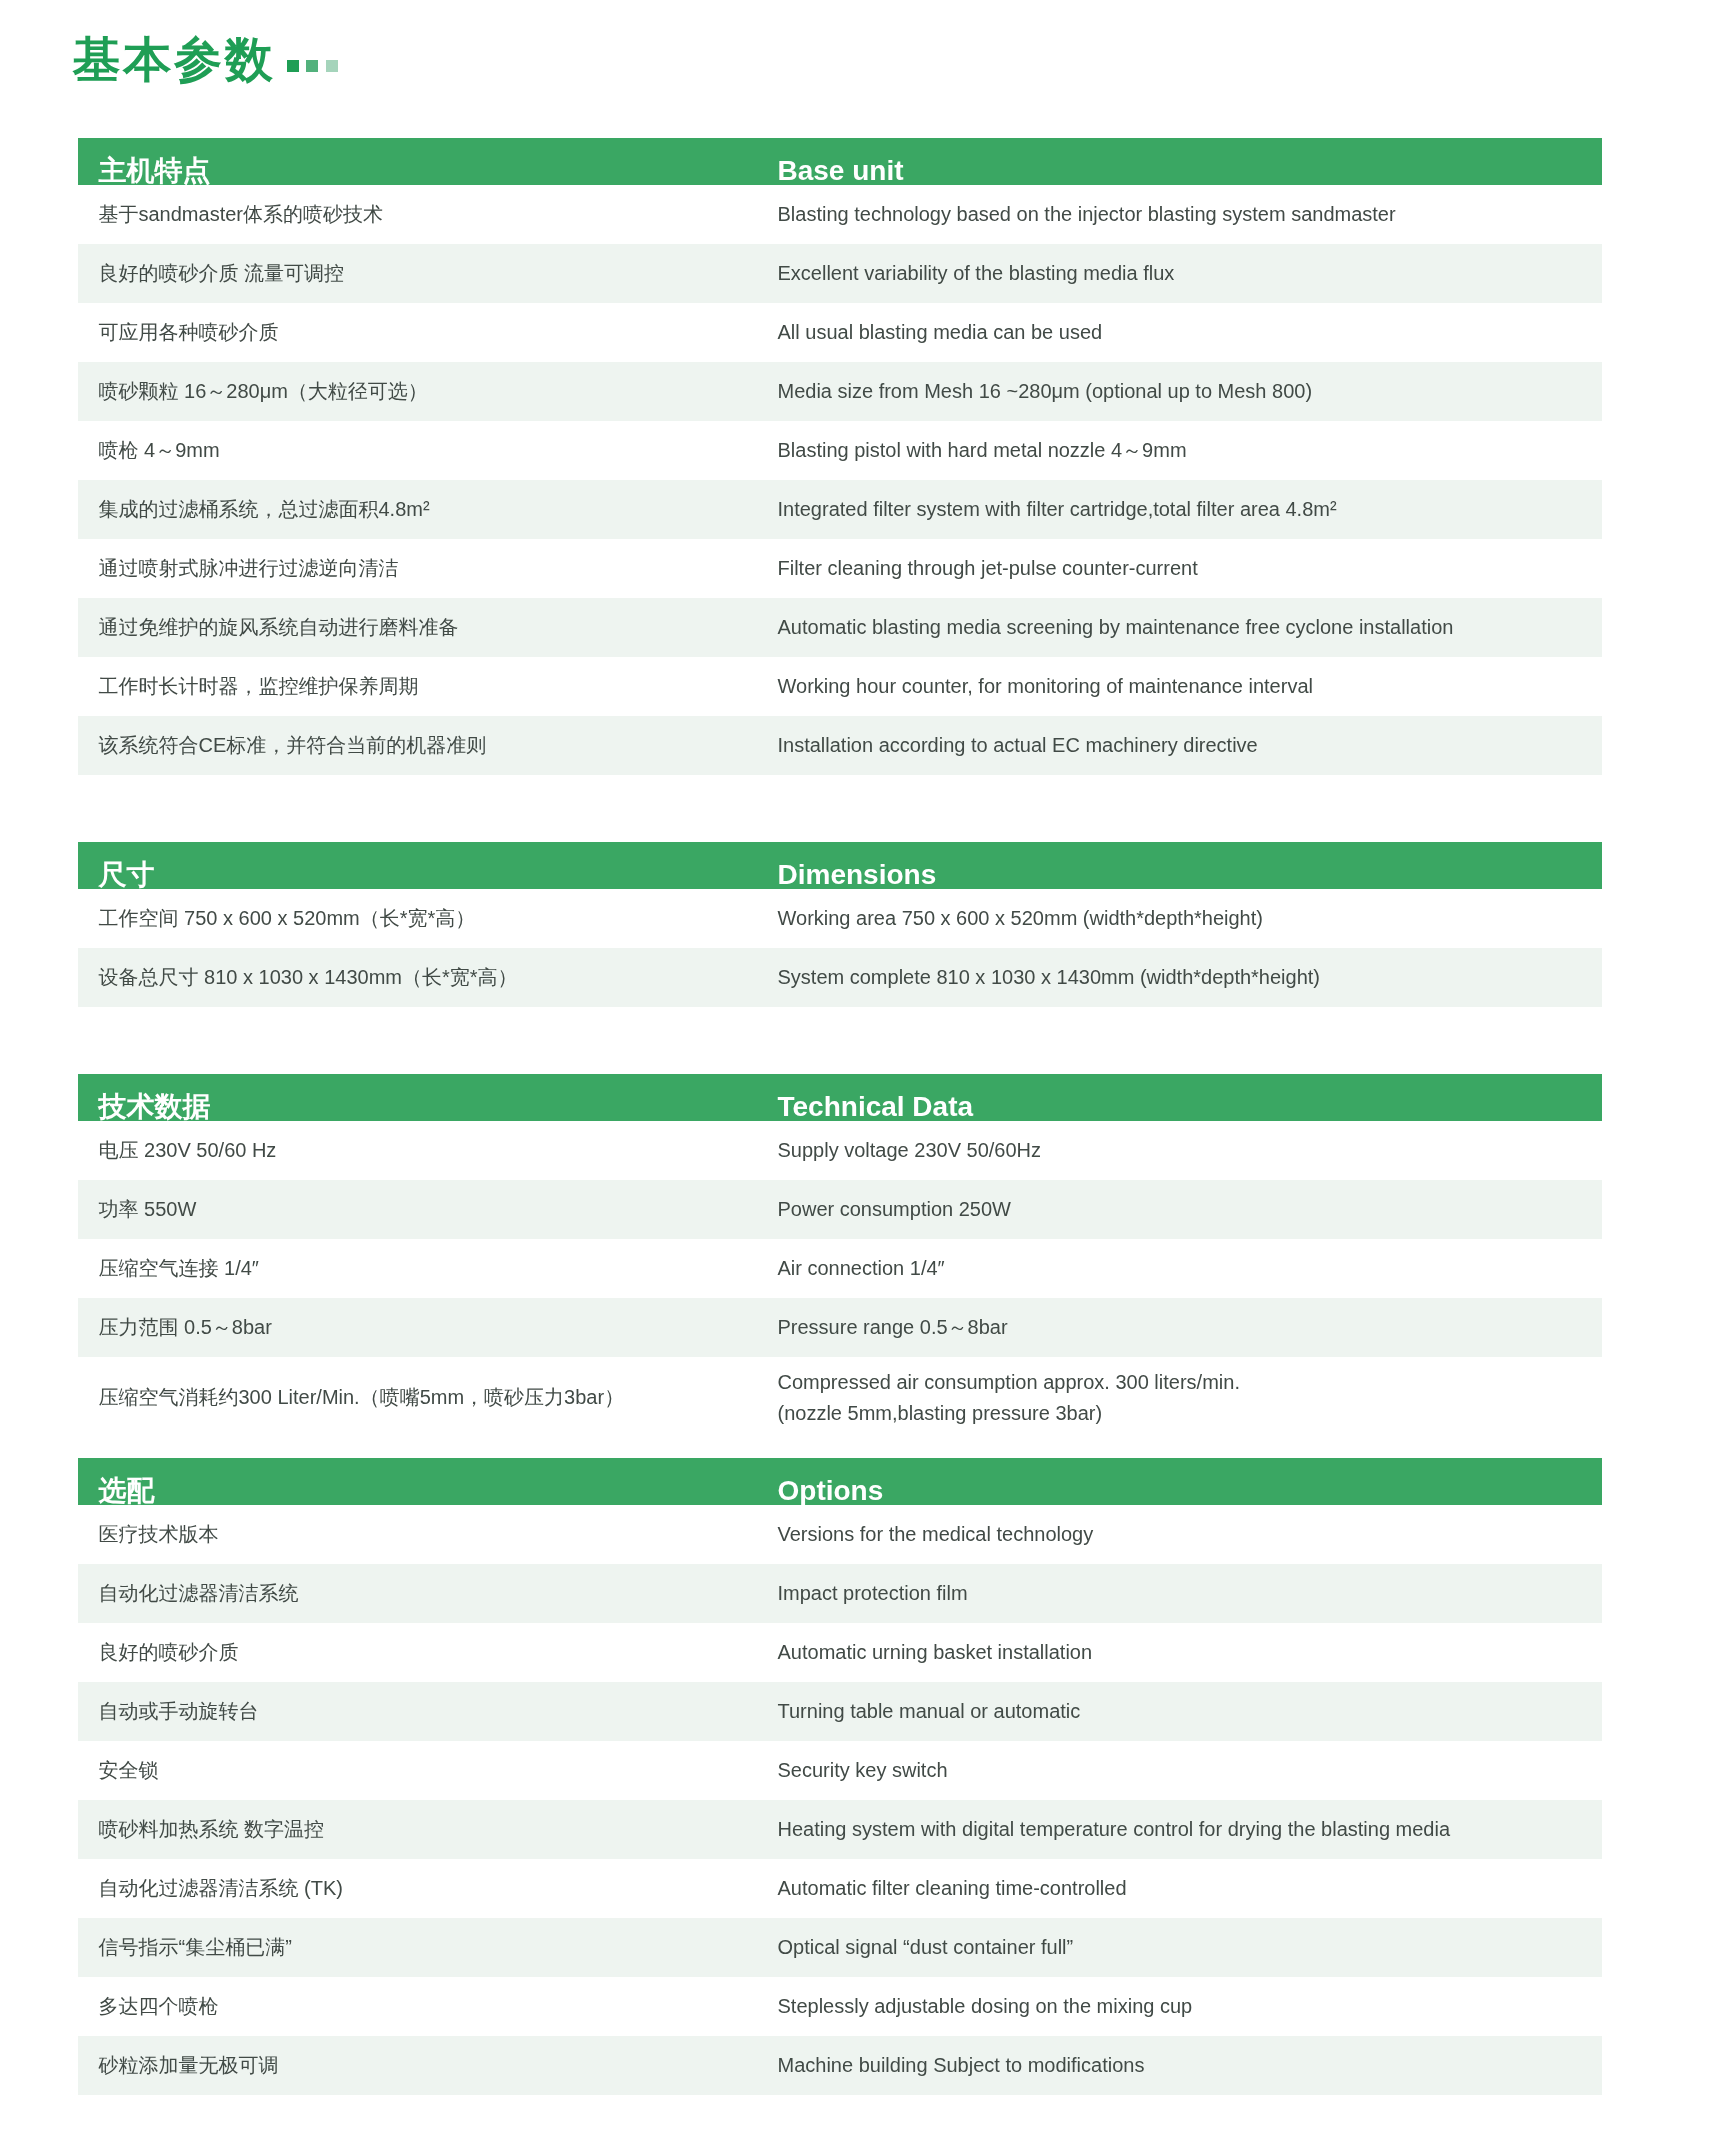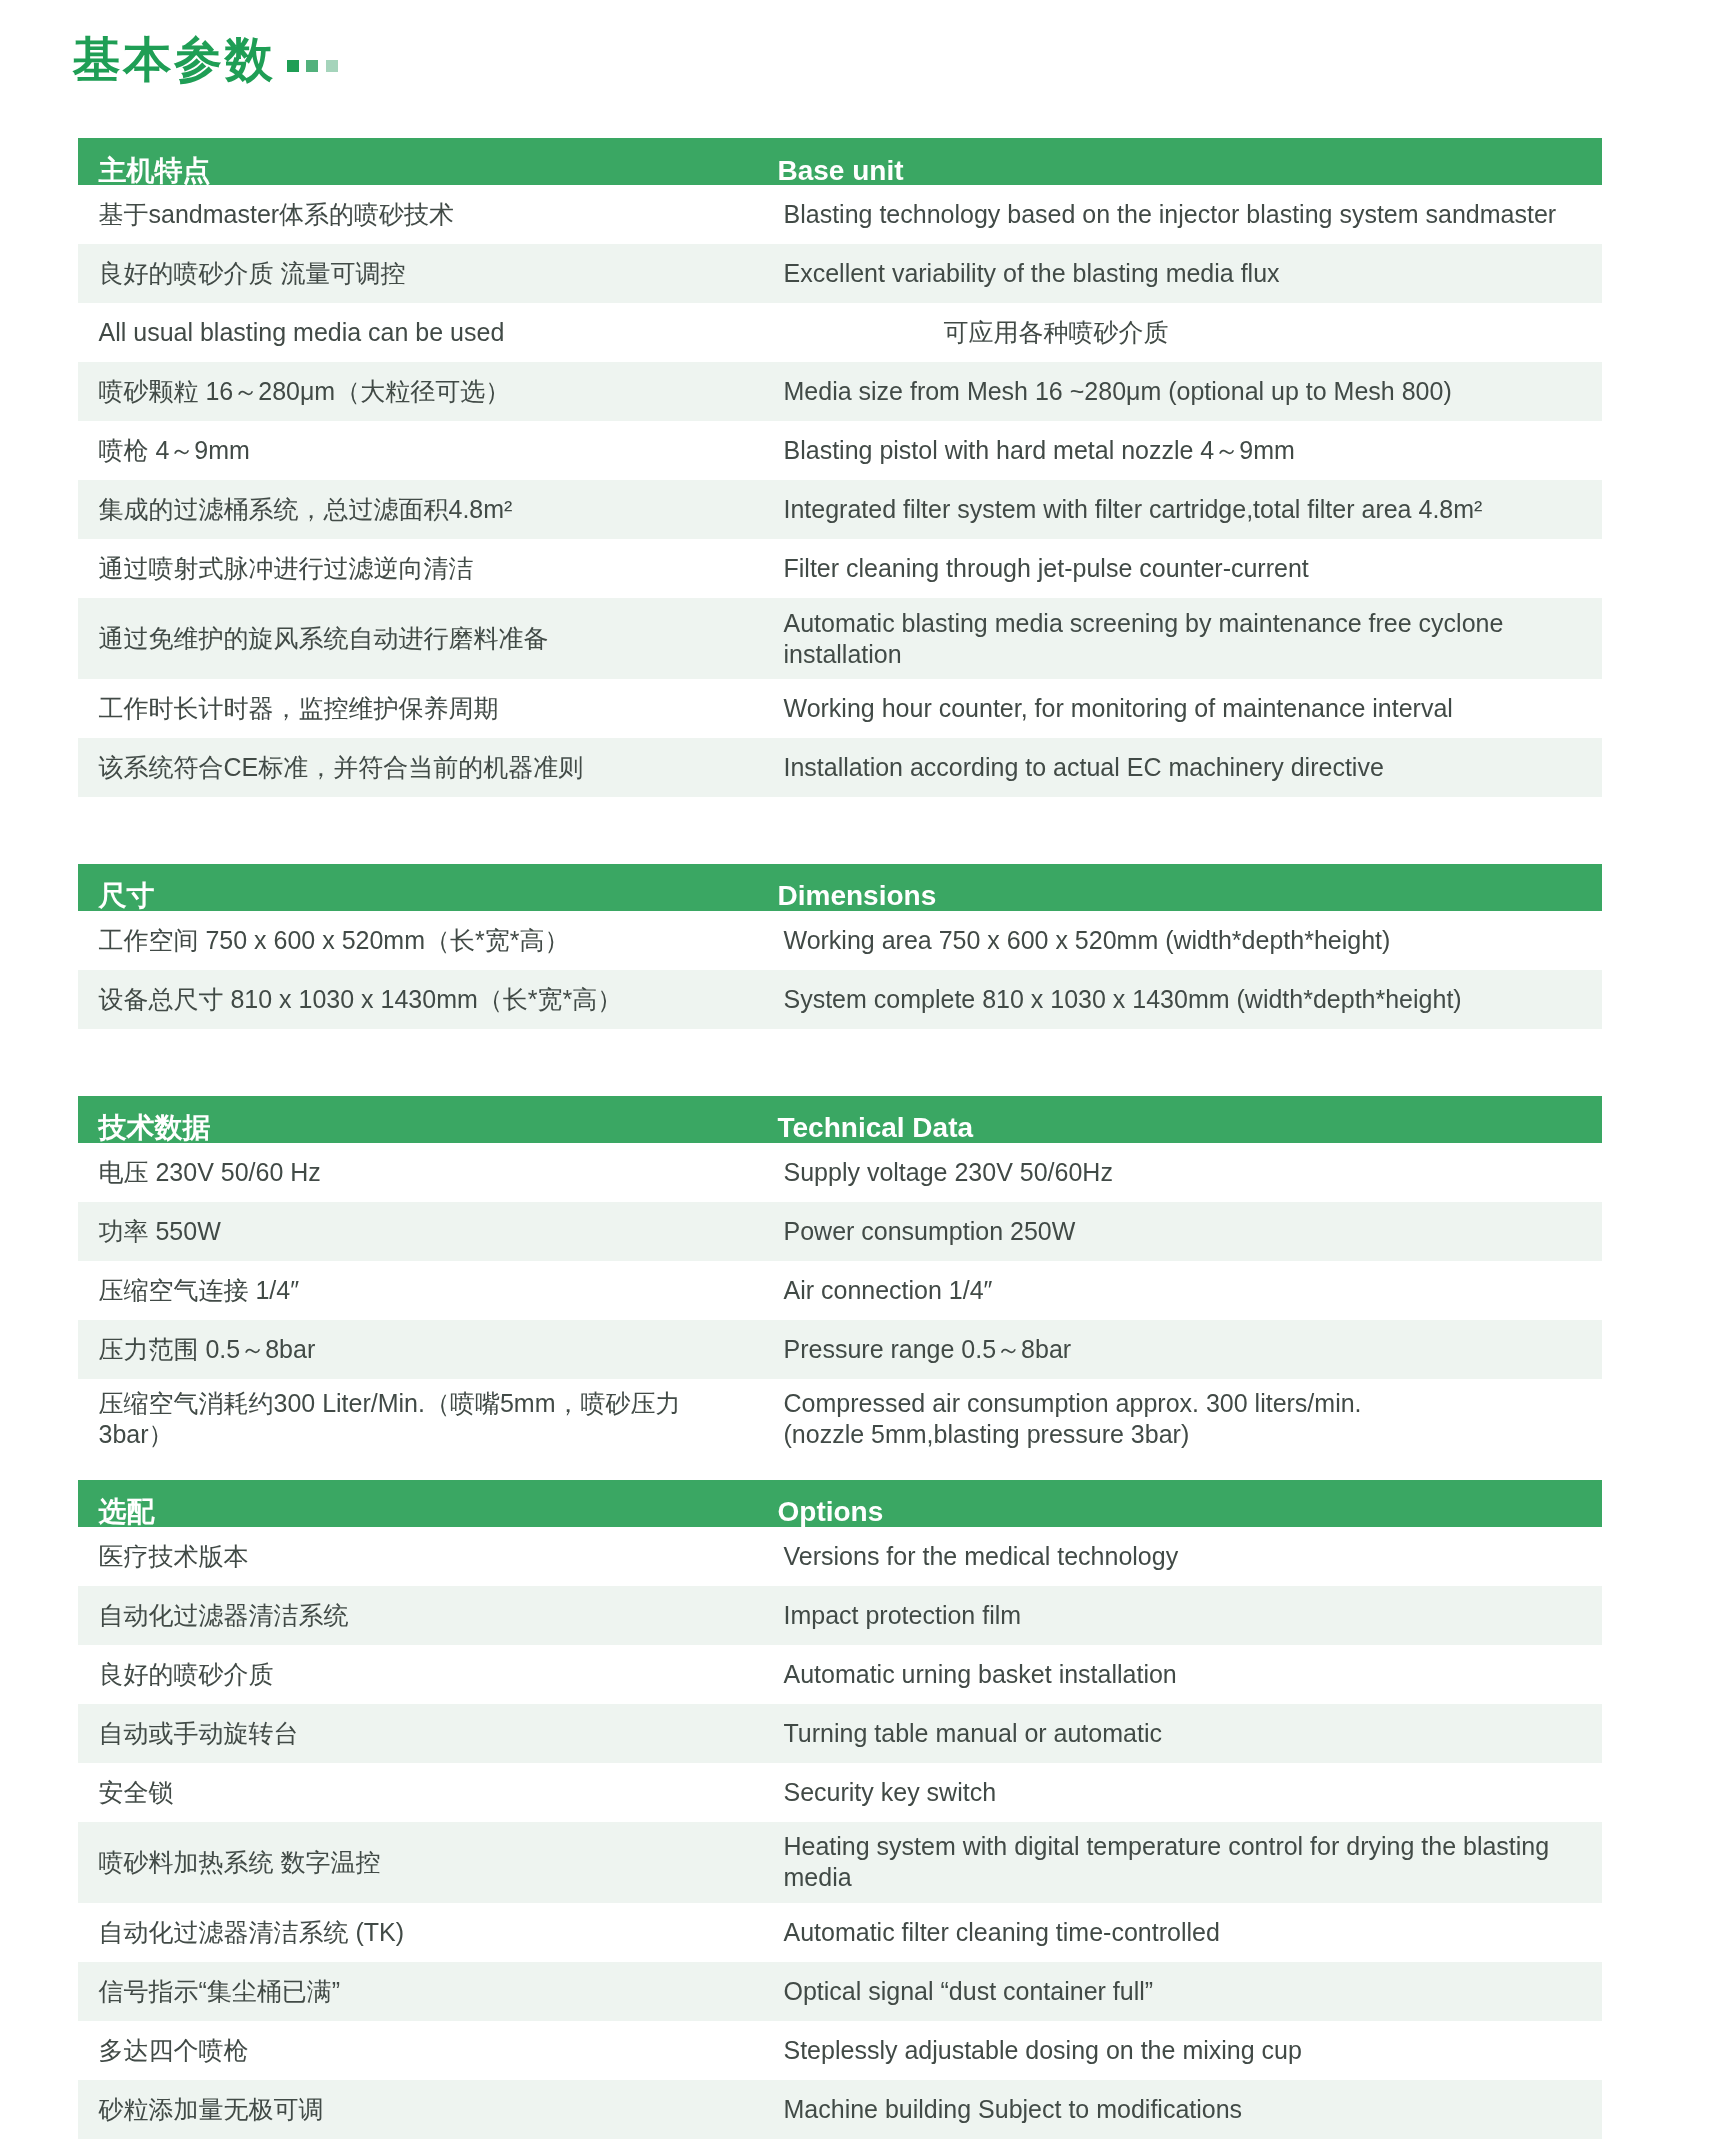--- a/index.html
+++ b/index.html
@@ -27,21 +27,21 @@
   .tables .spec-table:nth-child(3) { margin-bottom:20.5px; }
   .tables .spec-table:last-child { margin-bottom:0; }
 
   .table-header {
     display:flex; align-items:center; height:47px;
     background:var(--header-bg,#3aa763); color:#ffffff;
     font-weight:bold; font-size:28px;
   }
   .table-header .cell { padding-top:17px; padding-bottom:0; line-height:47px; }
 
-  .row { display:flex; align-items:center; min-height:59px; font-size:25px;gap:6px; }
+  .row { display:flex; align-items:center; min-height:59px; font-size:20px; }
   .rows .row:nth-child(even) { background:var(--row-alt,#eef4f0); }
 
   .cell {
     padding:9.3px 22.4px 9.3px 20.5px; line-height:31px;
     white-space:pre-line;
   }
   .cell.zh { flex:0 0 679px; width:679px; }
   .cell.en { flex:1 1 auto; }
 </style>
 </head>
@@ -67,22 +67,22 @@
       <div class="rows">
           <div class="row">
             <div class="cell zh">基于sandmaster体系的喷砂技术</div>
             <div class="cell en">Blasting technology based on the injector blasting system sandmaster</div>
           </div>
           <div class="row">
             <div class="cell zh">良好的喷砂介质 流量可调控</div>
             <div class="cell en">Excellent variability of the blasting media flux</div>
           </div>
           <div class="row">
+            <div class="cell zh">可应用各种喷砂介质</div>
             <div class="cell en">All usual blasting media can be used</div>
-            <div class="cell zh">可应用各种喷砂介质</div>
           </div>
           <div class="row">
             <div class="cell zh">喷砂颗粒 16～280μm（大粒径可选）</div>
             <div class="cell en">Media size from Mesh 16 ~280μm (optional up to Mesh 800)</div>
           </div>
           <div class="row">
             <div class="cell zh">喷枪 4～9mm</div>
             <div class="cell en">Blasting pistol with hard metal nozzle 4～9mm</div>
           </div>
           <div class="row">

